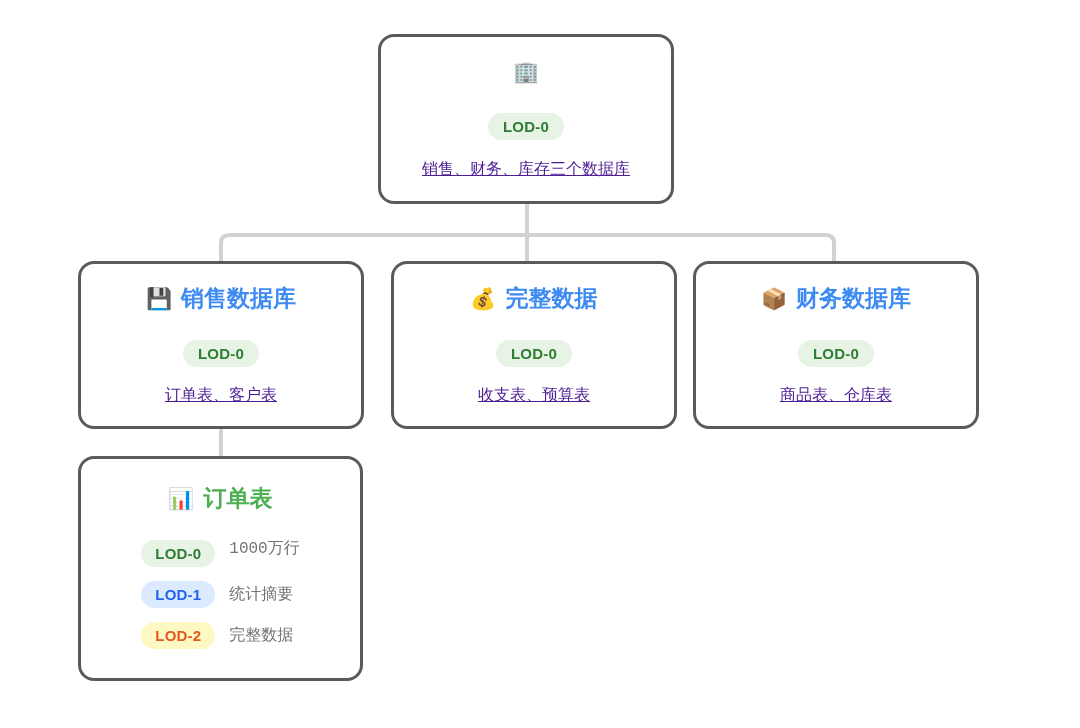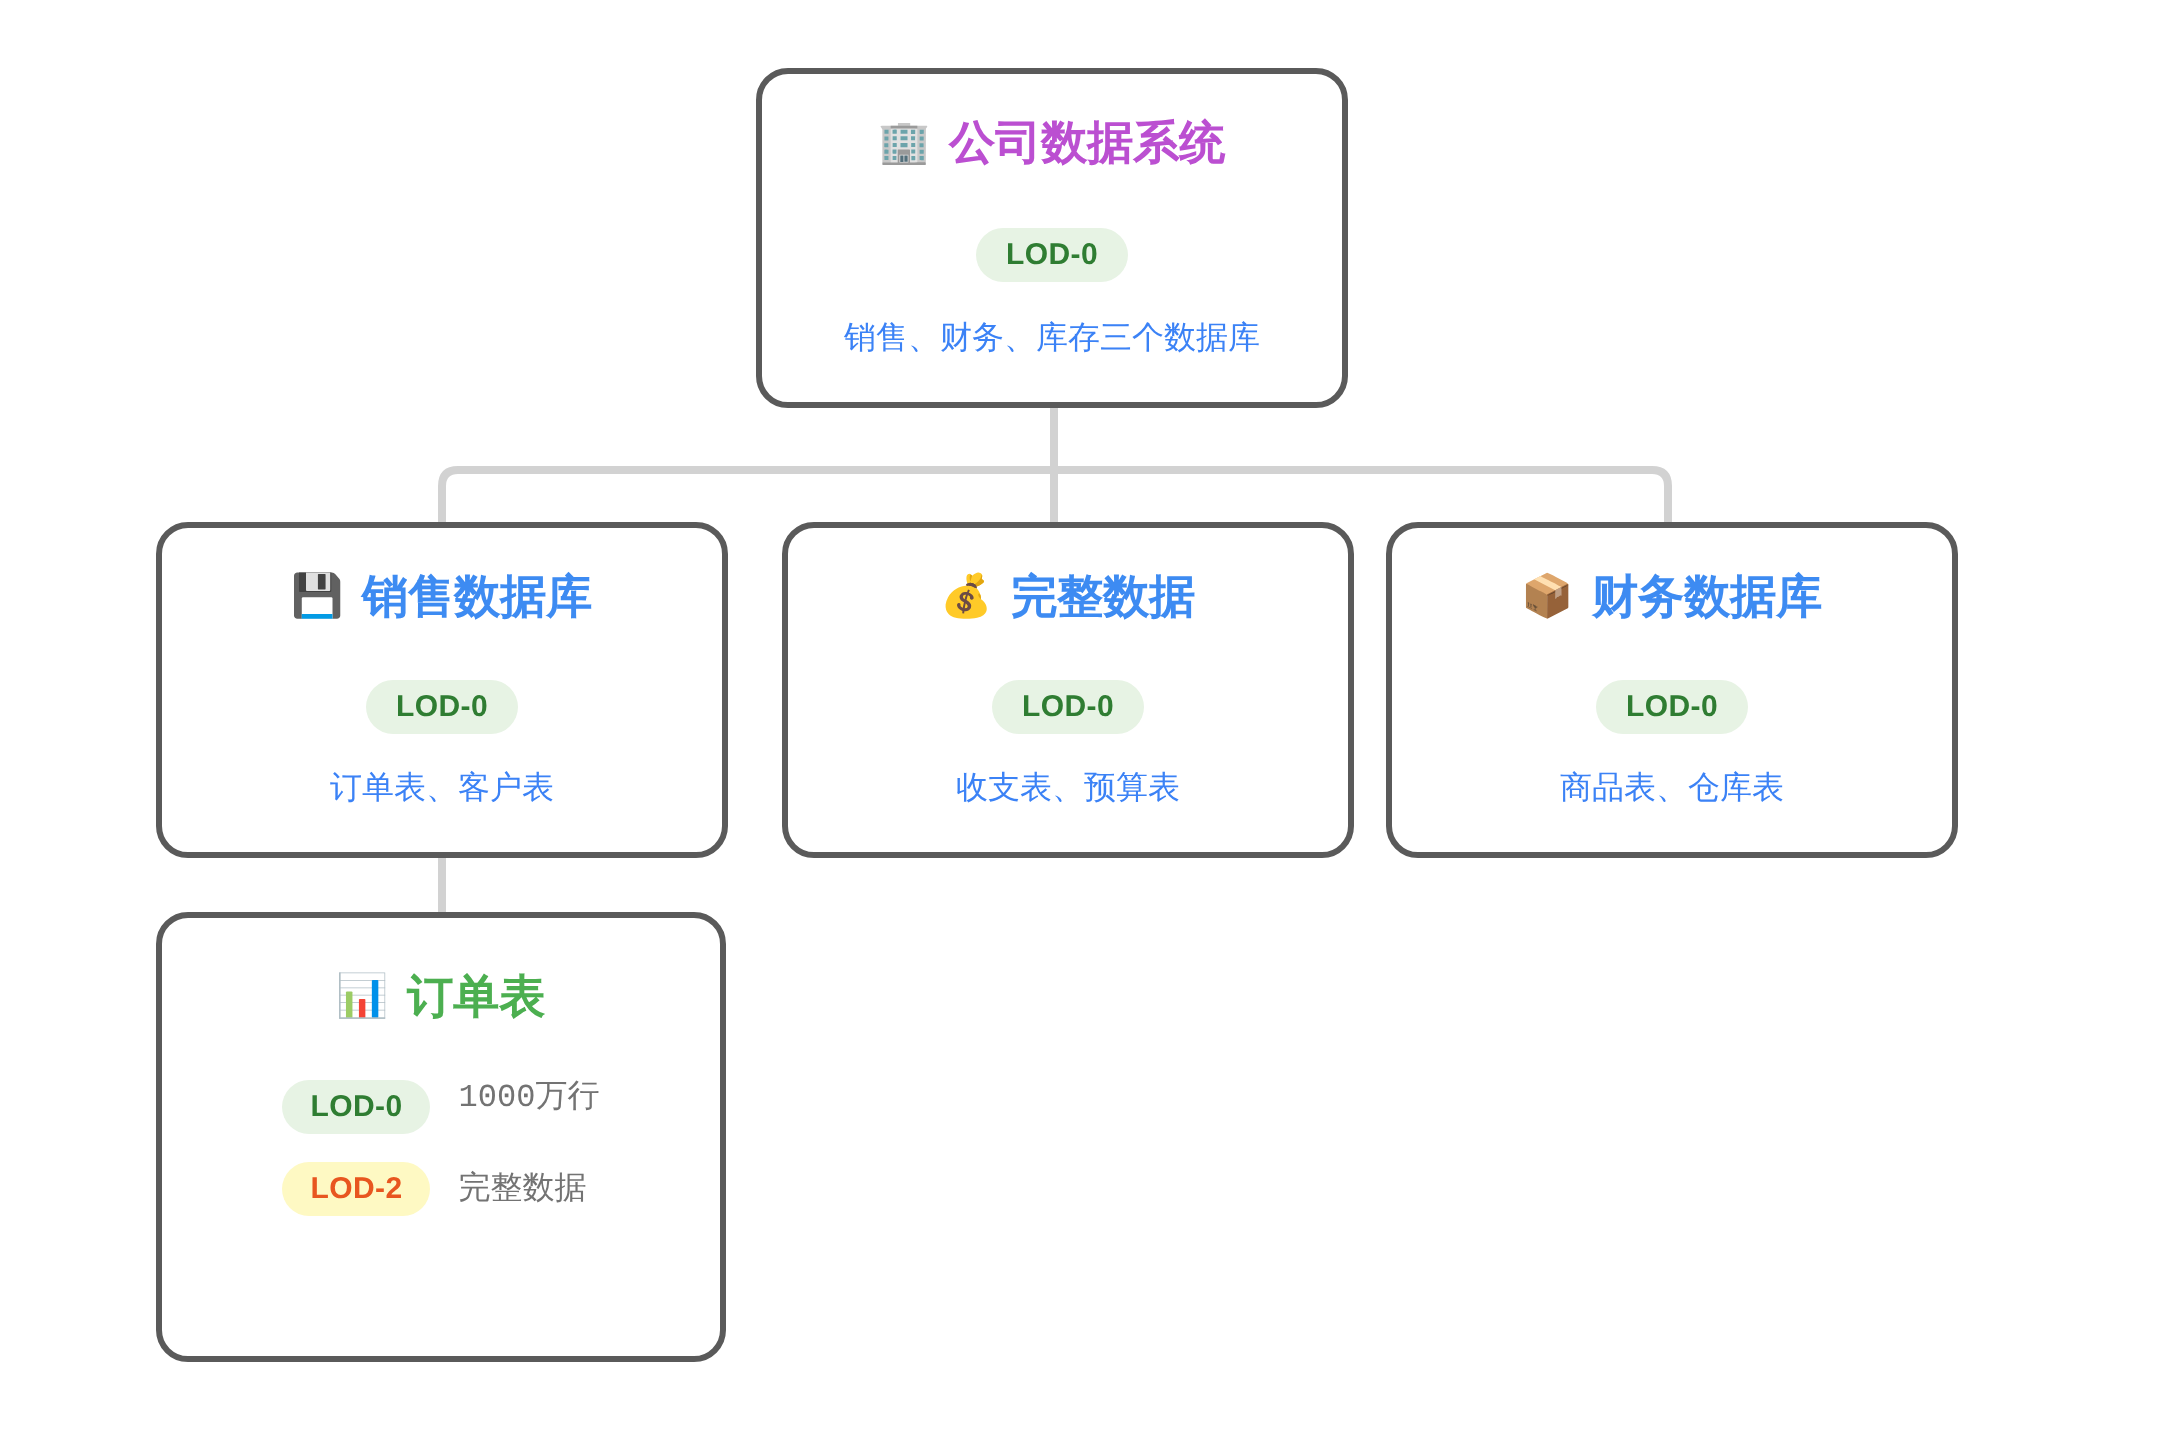--- a/index.html
+++ b/index.html
@@ -73,23 +73,24 @@
     border-radius: 14px;
     line-height: 1;
     white-space: nowrap;
   }
   .lod-0 { background: #e7f3e4; color: #2f7d32; margin-top: 10px; }
   .lod-1 { background: #dbeafe; color: #2563eb; }
   .lod-2 { background: #fef9c3; color: #e8561f; }
 
   .node-desc {
     font-size: 16px;
-    color: #3b82f6;
-    line-height: 1;
-    white-space: nowrap;
+    color: #4c1d95;
+    line-height: 1;
+    white-space: nowrap;
+    text-decoration: underline;
   }
 
   
   #node-root {
     left: 378px;
     top: 34px;
     width: 296px;
     height: 170px;
     gap: 21px;
   }
@@ -155,21 +156,20 @@
 
       <path d="M 527 235 L 527 261"></path>
 
       <path d="M 221 429 L 221 456"></path>
     </g>
   </svg>
 
   <div class="node-card" id="node-root">
     <div class="node-title title-root">
       <span class="node-icon">🏢</span>
-      <span>公司数据系统</span>
     </div>
     <span class="lod-badge lod-0">LOD-0</span>
     <div class="node-desc">销售、财务、库存三个数据库</div>
   </div>
 
   <div class="node-card db-node" id="node-sales">
     <div class="node-title title-db">
       <span class="node-icon">💾</span>
       <span>销售数据库</span>
     </div>
@@ -199,19 +199,23 @@
     <div class="node-title title-table">
       <span class="node-icon">📊</span>
       <span>订单表</span>
     </div>
     <div class="lod-rows">
       <div class="lod-row">
         <span class="lod-badge lod-0">LOD-0</span>
         <span class="lod-note">1000万行</span>
       </div>
       <div class="lod-row">
+        <span class="lod-badge lod-1">LOD-1</span>
+        <span class="lod-note">统计摘要</span>
+      </div>
+      <div class="lod-row">
         <span class="lod-badge lod-2">LOD-2</span>
         <span class="lod-note">完整数据</span>
       </div>
     </div>
   </div>
 
 </div>
 
 </body></html>

